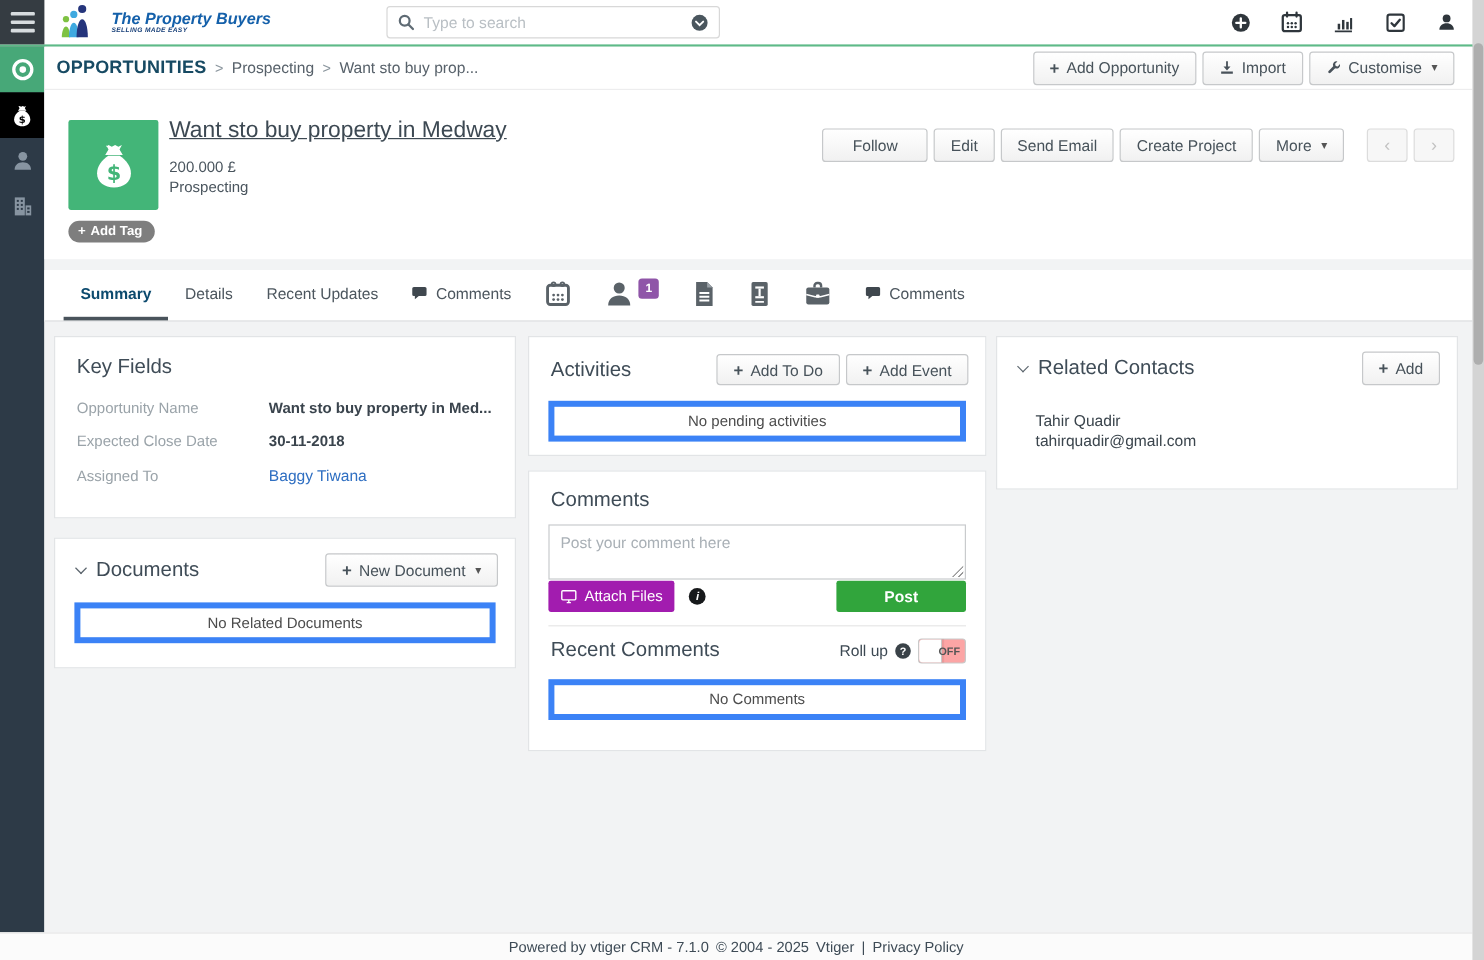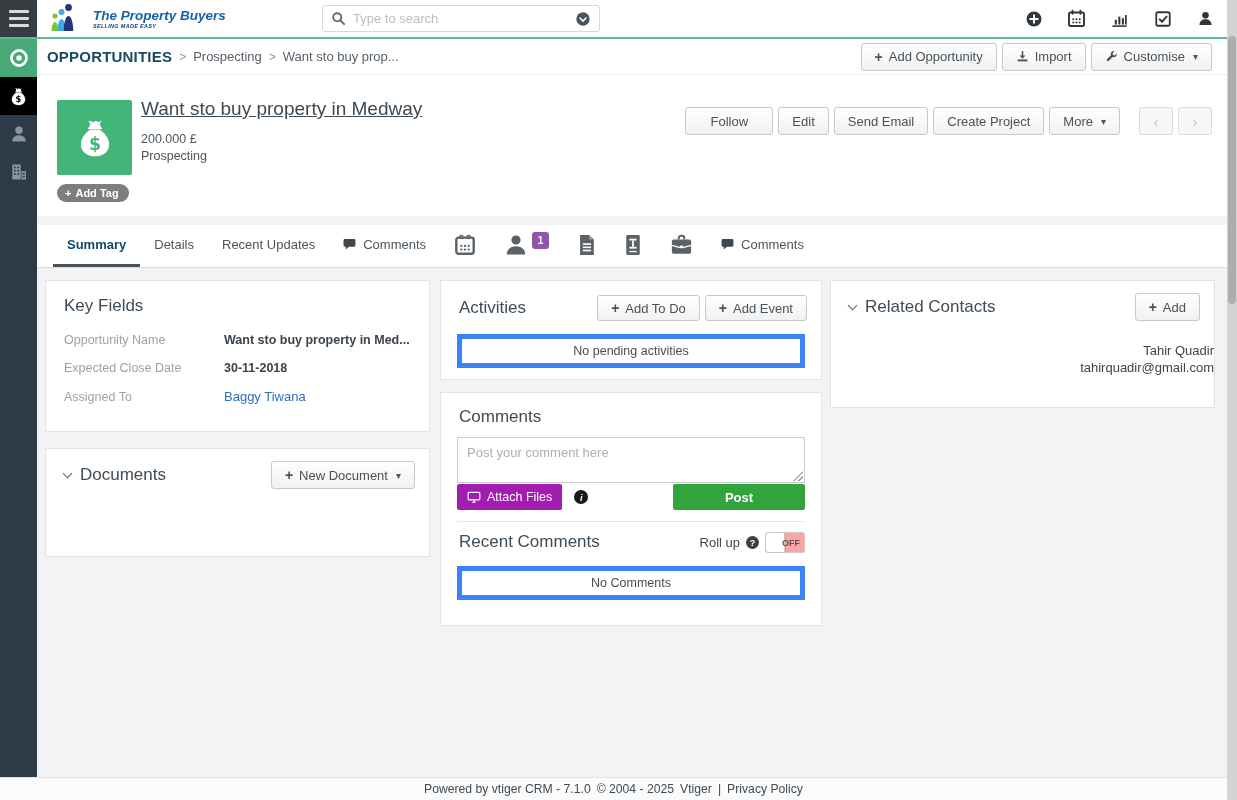--- a/index.html
+++ b/index.html
@@ -81,31 +81,31 @@
   .empty-box { margin:13px 16px 0; border:5px solid #3b82f6; background:#fff; height:34px; display:flex; align-items:center; justify-content:center; font-size:12.5px; color:#4c4c4c; }
 
   .comment-title { padding:14px 16px 0 18px; }
   .comment-area { position:relative; margin:10px 16px 0; }
   .comment-area textarea { width:100%; height:46px; border:1px solid #c9cbcd; resize:none; font-family:inherit; font-size:13px; color:#444; padding:7px 9px; outline:none; display:block; }
   .comment-area textarea::placeholder { color:#a9b0b6; }
   .resize-grip { position:absolute; right:2px; bottom:2px; width:10px; height:10px; background:repeating-linear-gradient(135deg,#999 0 1px,transparent 1px 3.5px); clip-path:polygon(100% 0,100% 100%,0 100%); }
   .comment-toolbar { margin:0 16px; height:28px; display:flex; align-items:center; gap:12px; }
   .attach-btn { background:#a21caf; color:#fff; border:none; border-radius:2px; height:26px; padding:0 10px; font-size:12.5px; display:inline-flex; align-items:center; gap:6px; cursor:pointer; font-family:inherit; }
   .info-dot { width:14px; height:14px; border-radius:50%; background:#17191b; color:#fff; font-size:9.5px; font-weight:bold; display:flex; align-items:center; justify-content:center; cursor:pointer; font-style:italic; }
-  .post-btn { margin-left:auto; background:#31a53c; color:#fff; border:none; border-radius:2px; height:26px; width:132px; font-size:13px; font-weight:bold; cursor:pointer; font-family:inherit; }
+  .post-btn { margin-left:auto; background:#31a53c; color:#fff; border:none; border-radius:2px; height:26px; width:108px; font-size:13px; font-weight:bold; cursor:pointer; font-family:inherit; }
   .comment-divider { border-top:1px solid #e7e7e7; margin:10px 16px; }
   .recent-row { display:flex; padding:0 16px 0 18px;gap:24px; }
   .rollup { margin-left:auto; display:flex; align-items:center; gap:6px; }
   .rollup-label { font-size:13px; color:#3c4852; }
   .help-dot { width:13px; height:13px; border-radius:50%; background:#3a4248; color:#fff; font-size:9px; font-weight:bold; display:flex; align-items:center; justify-content:center; cursor:pointer; }
   .toggle { width:40px; height:21px; background:#fca5a5; border:1px solid #c9c9c9; border-radius:3px; position:relative; cursor:pointer; display:flex; align-items:center; }
   .toggle-knob { position:absolute; left:0; top:0; width:19px; height:19px; background:#fff; border-right:1px solid #c9c9c9; border-radius:3px 0 0 3px; box-shadow:1px 0 1px rgba(0,0,0,.08); }
   .toggle-text { position:absolute; right:4px; font-size:9px; color:#555; font-weight:bold; }
 
-  .contact-block { padding:22px 0 0 32px;text-align:right; }
+  .contact-block { padding:22px 0 0 32px; }
   .contact-name { font-size:13px; color:#3b454d; cursor:pointer; }
   .contact-email { font-size:13px; color:#3b454d; margin-top:2px; }
 
   
   .footer { position:absolute; left:0; top:777px; width:1227px; height:23px; background:#fbfbfb; border-top:1px solid #e4e4e4; display:flex; align-items:center; justify-content:center; font-size:12.2px; color:#3e4b56; gap:6px; }
   .footer .f-link { cursor:pointer; }
 
   svg { display:block; }
 </style>
 </head>
@@ -423,20 +423,21 @@
       <div class="sec-head">
         <span class="chev"></span>
         <h2>Documents</h2>
         <span class="spacer"></span>
         <button class="btn">
           <span class="plus">+</span>
           <span>New Document</span>
           <span class="caret">▾</span>
         </button>
       </div>
+      <div class="empty-box">No Related Documents</div>
     </section>
 
     <section class="card card-activities">
       <div class="sec-head" style="padding-top:14px;">
         <h2>Activities</h2>
         <span class="spacer"></span>
         <div class="btn-group">
           <button class="btn" style="height:26px;">
             <span class="plus">+</span>
             <span>Add To Do</span>

